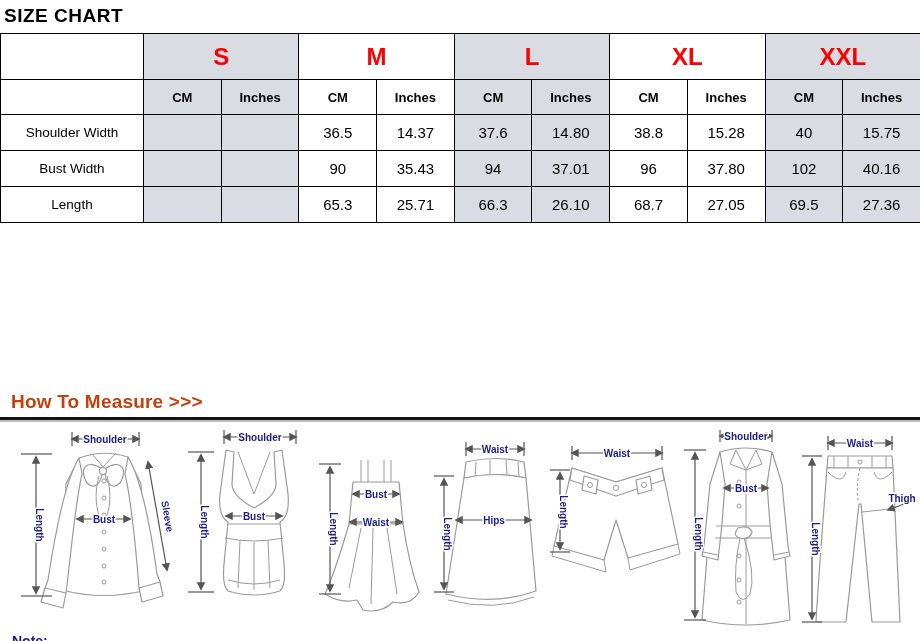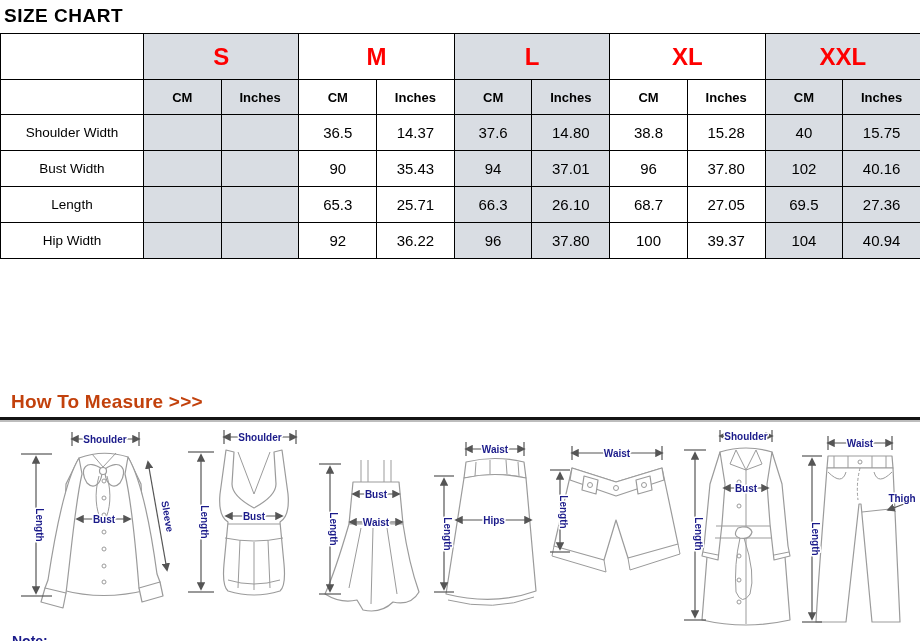--- a/index.html
+++ b/index.html
@@ -143,33 +143,20 @@
         <td class="val-cell shade"></td>
         <td class="val-cell shade"></td>
         <td class="val-cell">65.3</td>
         <td class="val-cell">25.71</td>
         <td class="val-cell shade">66.3</td>
         <td class="val-cell shade">26.10</td>
         <td class="val-cell">68.7</td>
         <td class="val-cell">27.05</td>
         <td class="val-cell shade">69.5</td>
         <td class="val-cell shade">27.36</td>
-      </tr>
-      <tr class="data-row">
-        <td class="label-cell">Hip Width</td>
-        <td class="val-cell shade"></td>
-        <td class="val-cell shade"></td>
-        <td class="val-cell">92</td>
-        <td class="val-cell">36.22</td>
-        <td class="val-cell shade">96</td>
-        <td class="val-cell shade">37.80</td>
-        <td class="val-cell">100</td>
-        <td class="val-cell">39.37</td>
-        <td class="val-cell shade">104</td>
-        <td class="val-cell shade">40.94</td>
       </tr>
     </tbody>
 </table>
 
 <div class="htm-heading">How To Measure &gt;&gt;&gt;</div>
 <div class="htm-divider"></div>
 
 <div class="figures">
 
   <div class="fig" style="left:8px">

